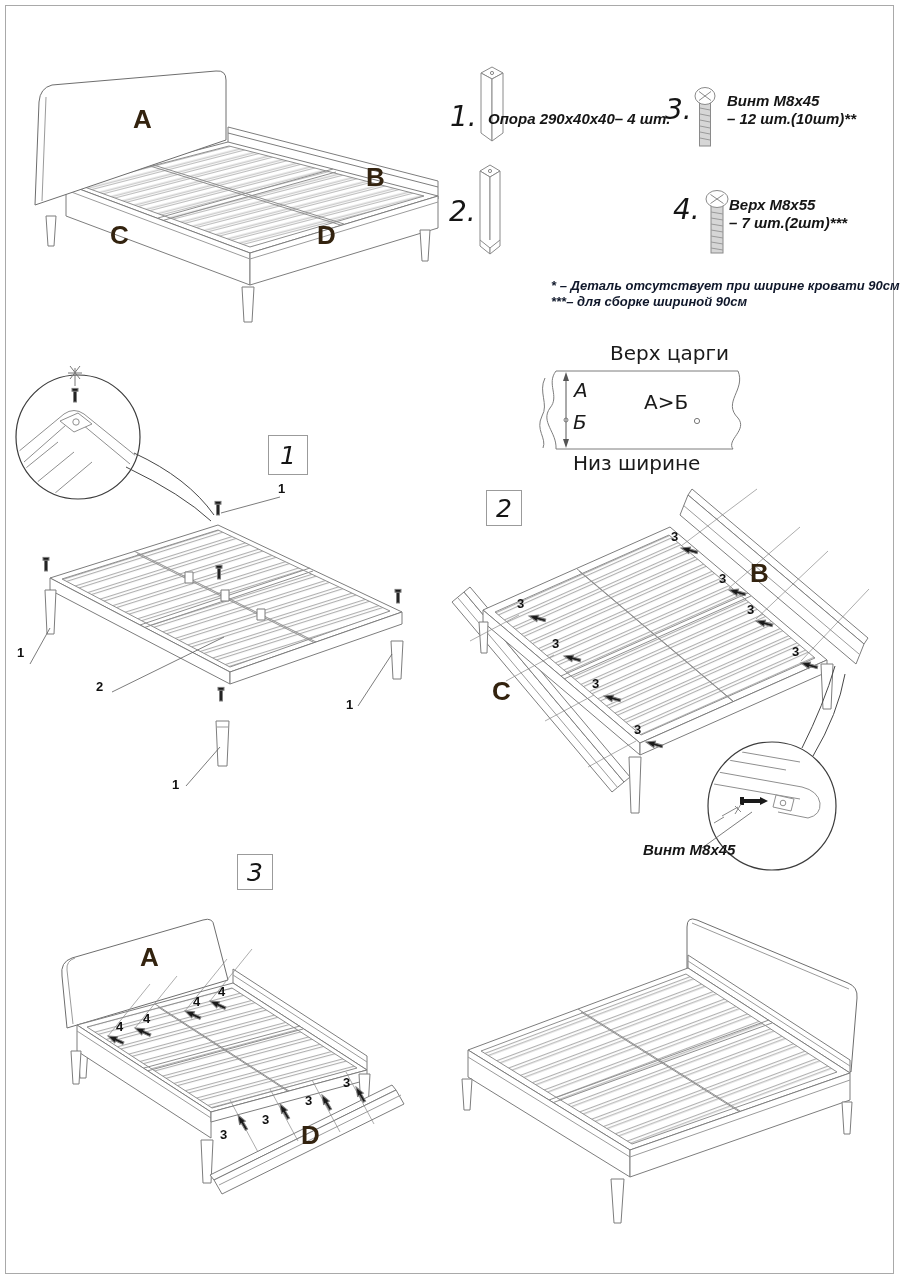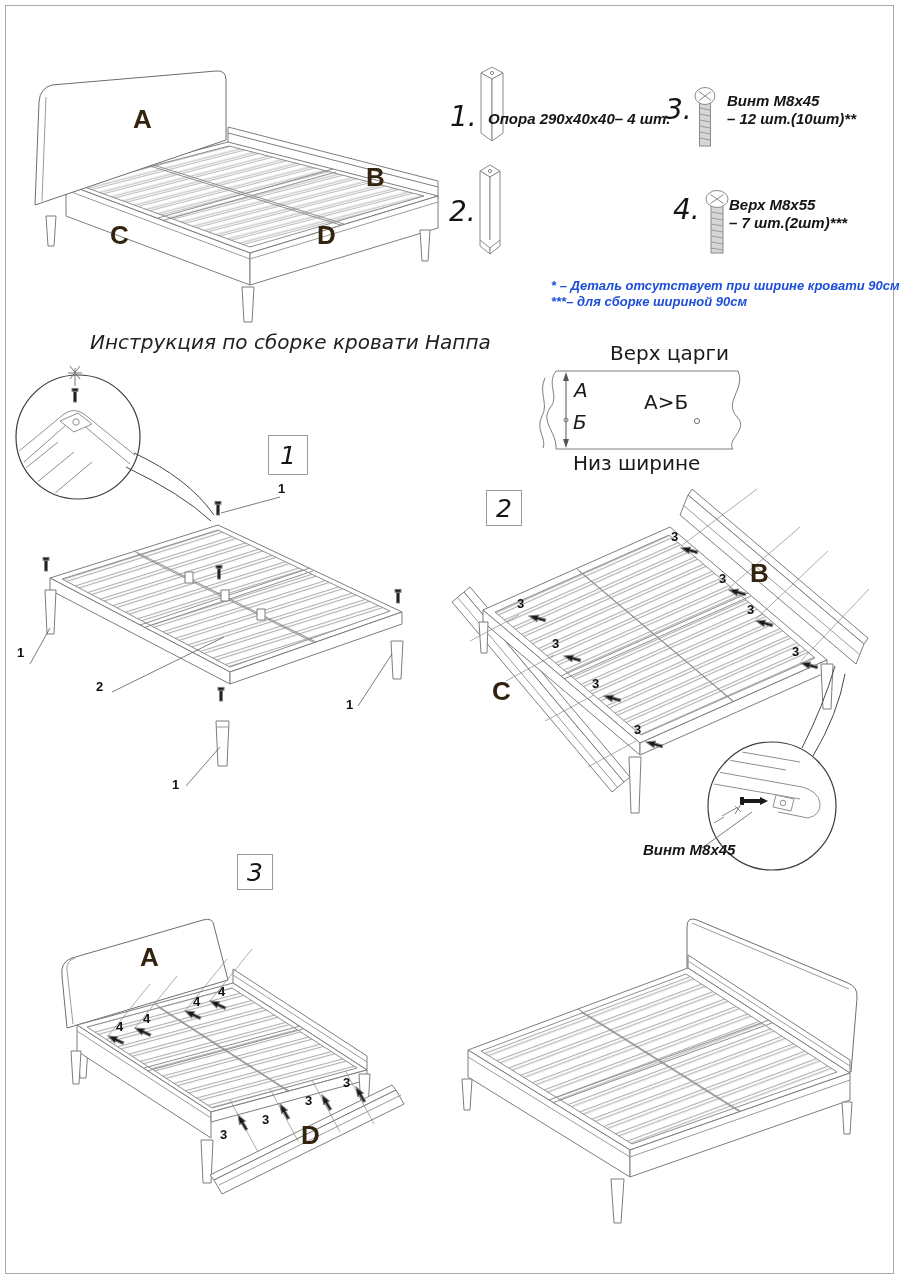--- a/index.html
+++ b/index.html
@@ -4,21 +4,21 @@
 <style>
   html,body{margin:0;padding:0;background:#e8e8e8;}
   #page{position:relative;width:900px;height:1280px;background:#ffffff;overflow:hidden;
         font-family:"Liberation Sans",sans-serif;color:#111;}
   #sheet-border{position:absolute;left:5px;top:5px;right:6px;bottom:6px;border:1px solid #a9a9a9;}
   .abs{position:absolute;white-space:nowrap;}
   .big{font-weight:700;font-size:26px;color:#33230f;line-height:1;}
   .co{font-weight:700;font-size:13px;color:#101010;line-height:1;}
   .pnum{font-family:"DejaVu Sans",sans-serif;font-style:italic;font-size:28px;color:#151515;line-height:1;}
   .plabel{font-family:"Liberation Sans",sans-serif;font-style:italic;font-weight:700;font-size:15px;color:#151515;line-height:18px;}
-  .note{font-family:"Liberation Sans",sans-serif;font-style:italic;font-weight:700;font-size:13px;color:#1d4ed8;line-height:16px;}
+  .note{font-family:"Liberation Sans",sans-serif;font-style:italic;font-weight:700;font-size:13px;color:#0f172a;line-height:16px;}
   .titl{font-family:"DejaVu Sans",sans-serif;font-style:italic;font-size:20px;color:#222;}
   .cad{font-family:"DejaVu Sans",sans-serif;font-size:20px;color:#1a1a1a;line-height:1;}
   .cadi{font-family:"DejaVu Sans",sans-serif;font-style:italic;font-size:20px;color:#1a1a1a;line-height:1;}
   .stepbox{position:absolute;border:1px solid #9b9b9b;background:#fff;display:flex;align-items:center;justify-content:center;}
   .stepnum{font-family:"DejaVu Sans",sans-serif;font-style:italic;font-size:25px;color:#151515;}
   .ctr{text-align:center;}
   svg{position:absolute;left:0;top:0;}
 </style>
 </head>
 <body>
@@ -254,21 +254,20 @@
 <div class="abs plabel" style="left:729px;top:196px">
   <div>Верх М8х55</div>
   <div>– 7 шт.(2шт)***</div>
 </div>
 
 <div class="abs note" style="left:551px;top:278px">
   <div>* – Деталь отсутствует при ширине кровати 90см</div>
   <div>***– для сборке шириной 90см</div>
 </div>
 
-<div class="abs titl ctr" style="left:90px;top:330px;width:380px">Инструкция по сборке кровати Наппа</div>
 
 <span class="abs cad" style="left:610px;top:343px">Верх царги</span>
 <span class="abs cad" style="left:573px;top:453px">Низ ширине</span>
 <span class="abs cadi" style="left:574px;top:380px">А</span>
 <span class="abs cadi" style="left:573px;top:412px">Б</span>
 <span class="abs cad" style="left:644px;top:392px">А&gt;Б</span>
 
 <div class="stepbox" style="left:268px;top:435px;width:38px;height:38px">
   <span class="stepnum">1</span>
 </div>

